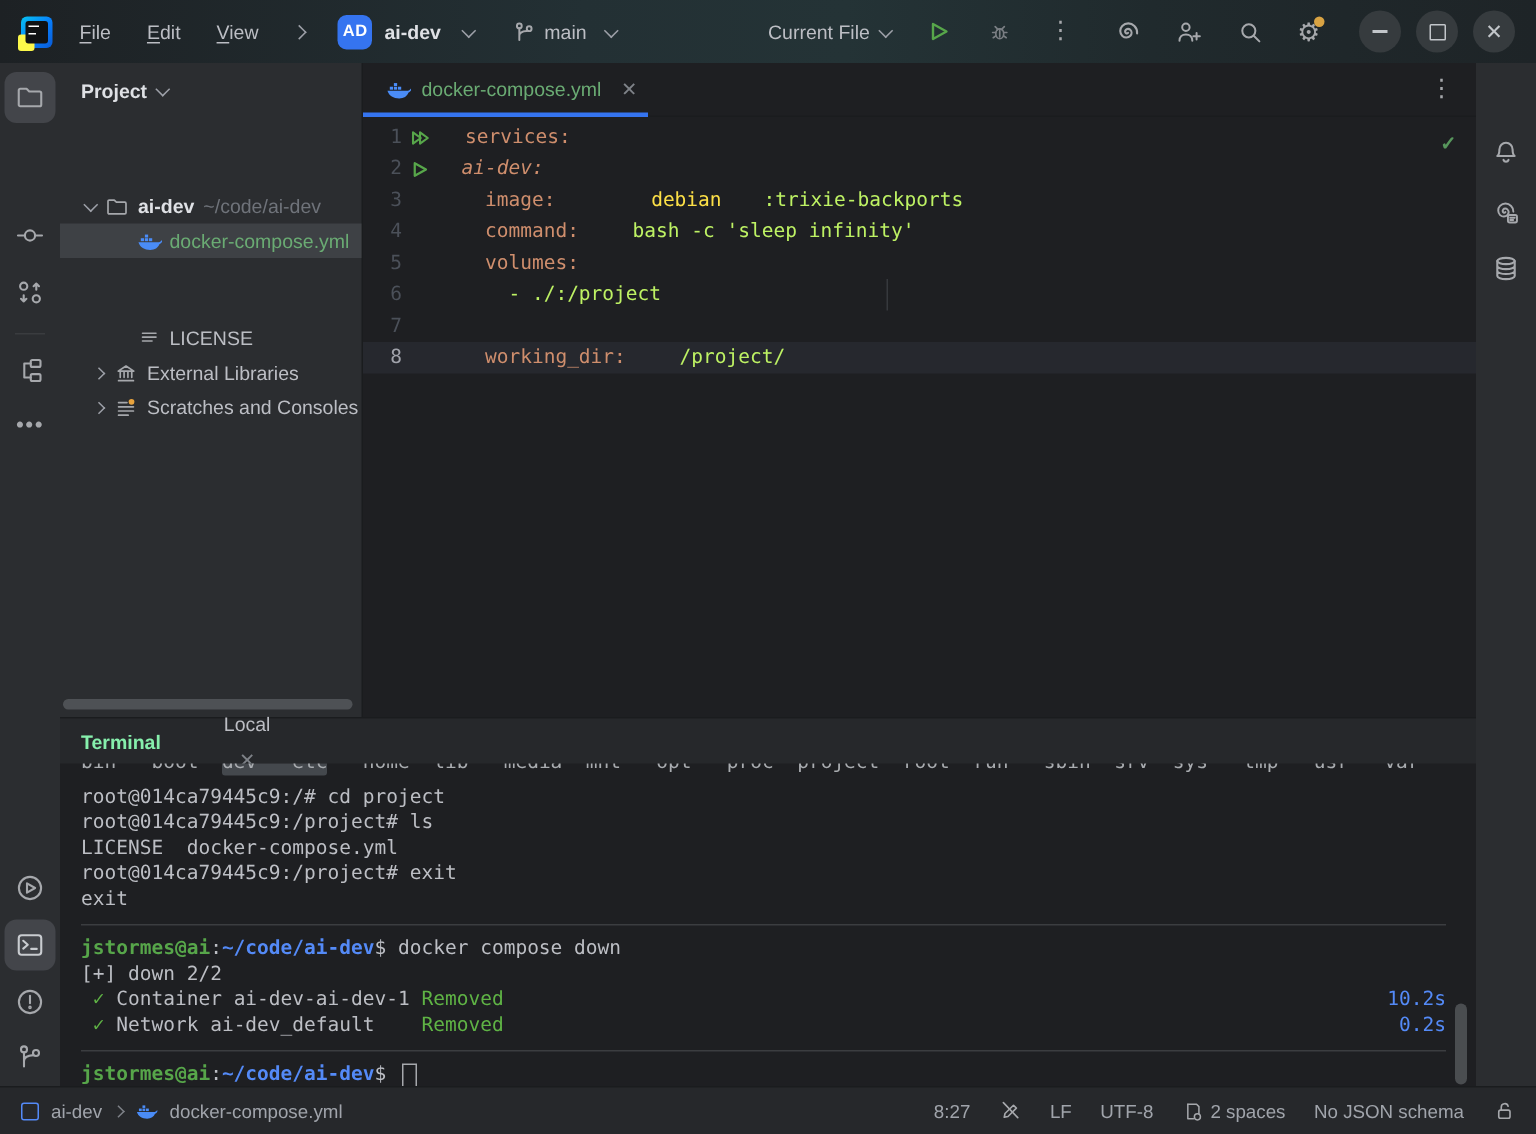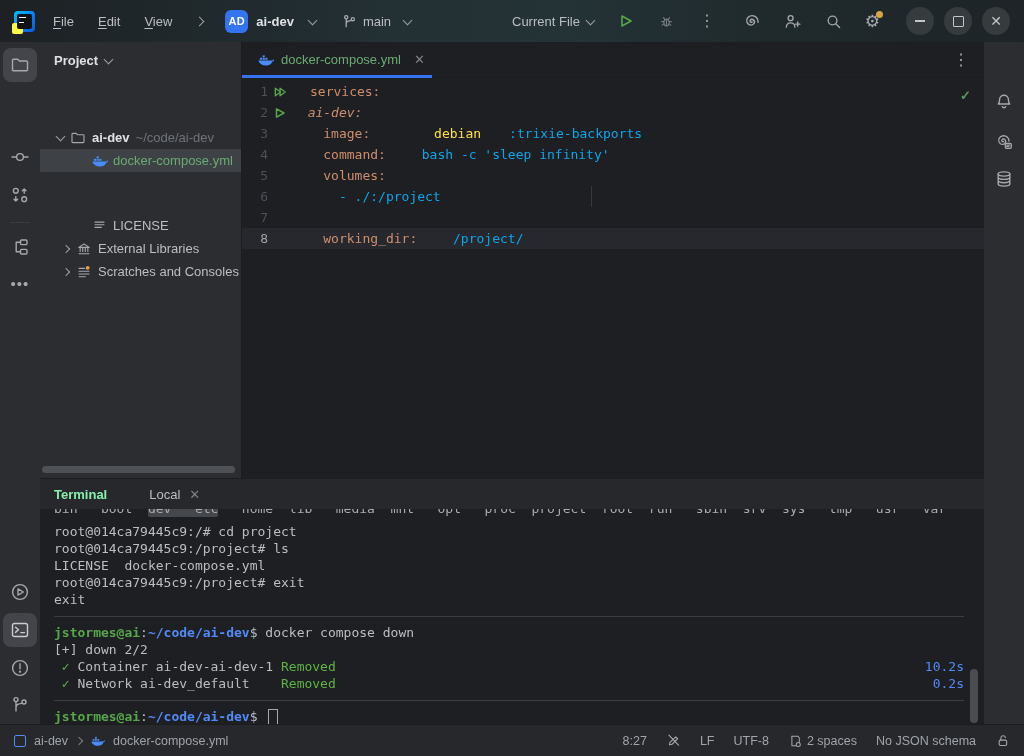--- a/index.html
+++ b/index.html
@@ -82,31 +82,31 @@
   .inspect-ok{position:absolute;right:13px;top:46px;color:#57965C;font-size:13px;font-weight:bold;}
   .code{position:absolute;left:0;top:39px;right:0;font-size:13px;line-height:21px;}
   .cline{display:flex;height:21px;position:relative;}
   .cline.active{background:#26282E;}
   .ln{width:26px;text-align:right;color:#4B5059;font-family:"DejaVu Sans Mono",monospace;flex:none;}
   .cline.active .ln{color:#A1A3AB;}
   .gut{width:24px;flex:none;display:flex;align-items:center;justify-content:center;}
   .ct{font-family:"DejaVu Sans Mono",monospace;padding-left:18px;white-space:pre;display:flex;align-items:center;}
   .ct span{white-space:pre;}
   .k{color:#CF8E6D;}
-  .v{color:#0ea5e9;}
+  .v{color:#bef264;}
   .lnk{color:#fde047;text-underline-offset:2px;}
   .ind2{padding-left:2ch;font-style:italic;} .ind4{padding-left:4ch;gap:28px;} .ind6{padding-left:6ch;}
   .guide{position:absolute;left:349px;top:0;bottom:0;width:1px;background:#36393D;}
 
   
   .terminal{position:absolute;left:40px;top:478px;width:944px;height:246px;background:#1E1F22;
     border-top:1px solid #1A1C1E;box-sizing:border-box;}
   .term-header{height:30px;background:#26282B;display:flex;align-items:center;padding-left:14px;}
   .term-title{color:#86efac;font-weight:700;}
-  .term-tab{margin-left:42px;color:#BCBEC4;display:flex;align-items:center;gap:9px;}
+  .term-tab{margin-left:42px;color:#BCBEC4;display:flex;align-items:center;gap:9px;flex-direction:column;}
   .term-close{color:#7E8288;font-size:13px;}
   .tcontent{position:absolute;left:14px;right:20px;top:30px;bottom:0;overflow:hidden;
     font-family:"DejaVu Sans Mono",monospace;font-size:13px;line-height:17px;color:#BCBEC4;}
   .tline{height:17px;display:flex;align-items:center;}
   .tline span{white-space:pre;text-align:right;}
   .tclip{margin-top:-9px;color:#A9ACB0;}
   .lshl{background:#44484D;border-radius:2px;}
   .tsep{height:1px;background:#3B3D40;margin:8px 0 7px 0;}
   .tgreen{color:#5FB345;}
   .tgreen-b{color:#57A64A;font-weight:700;}

